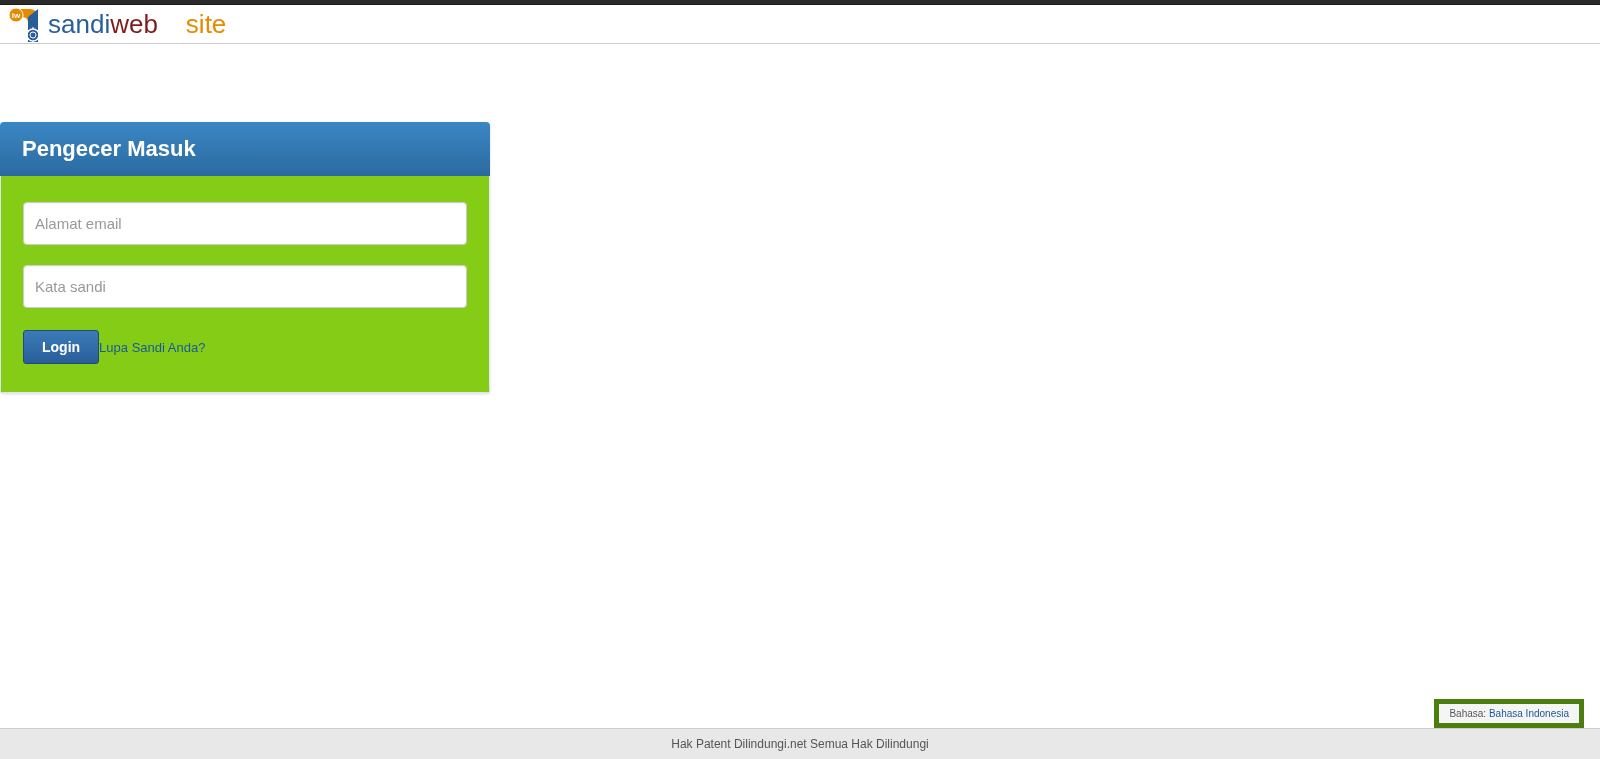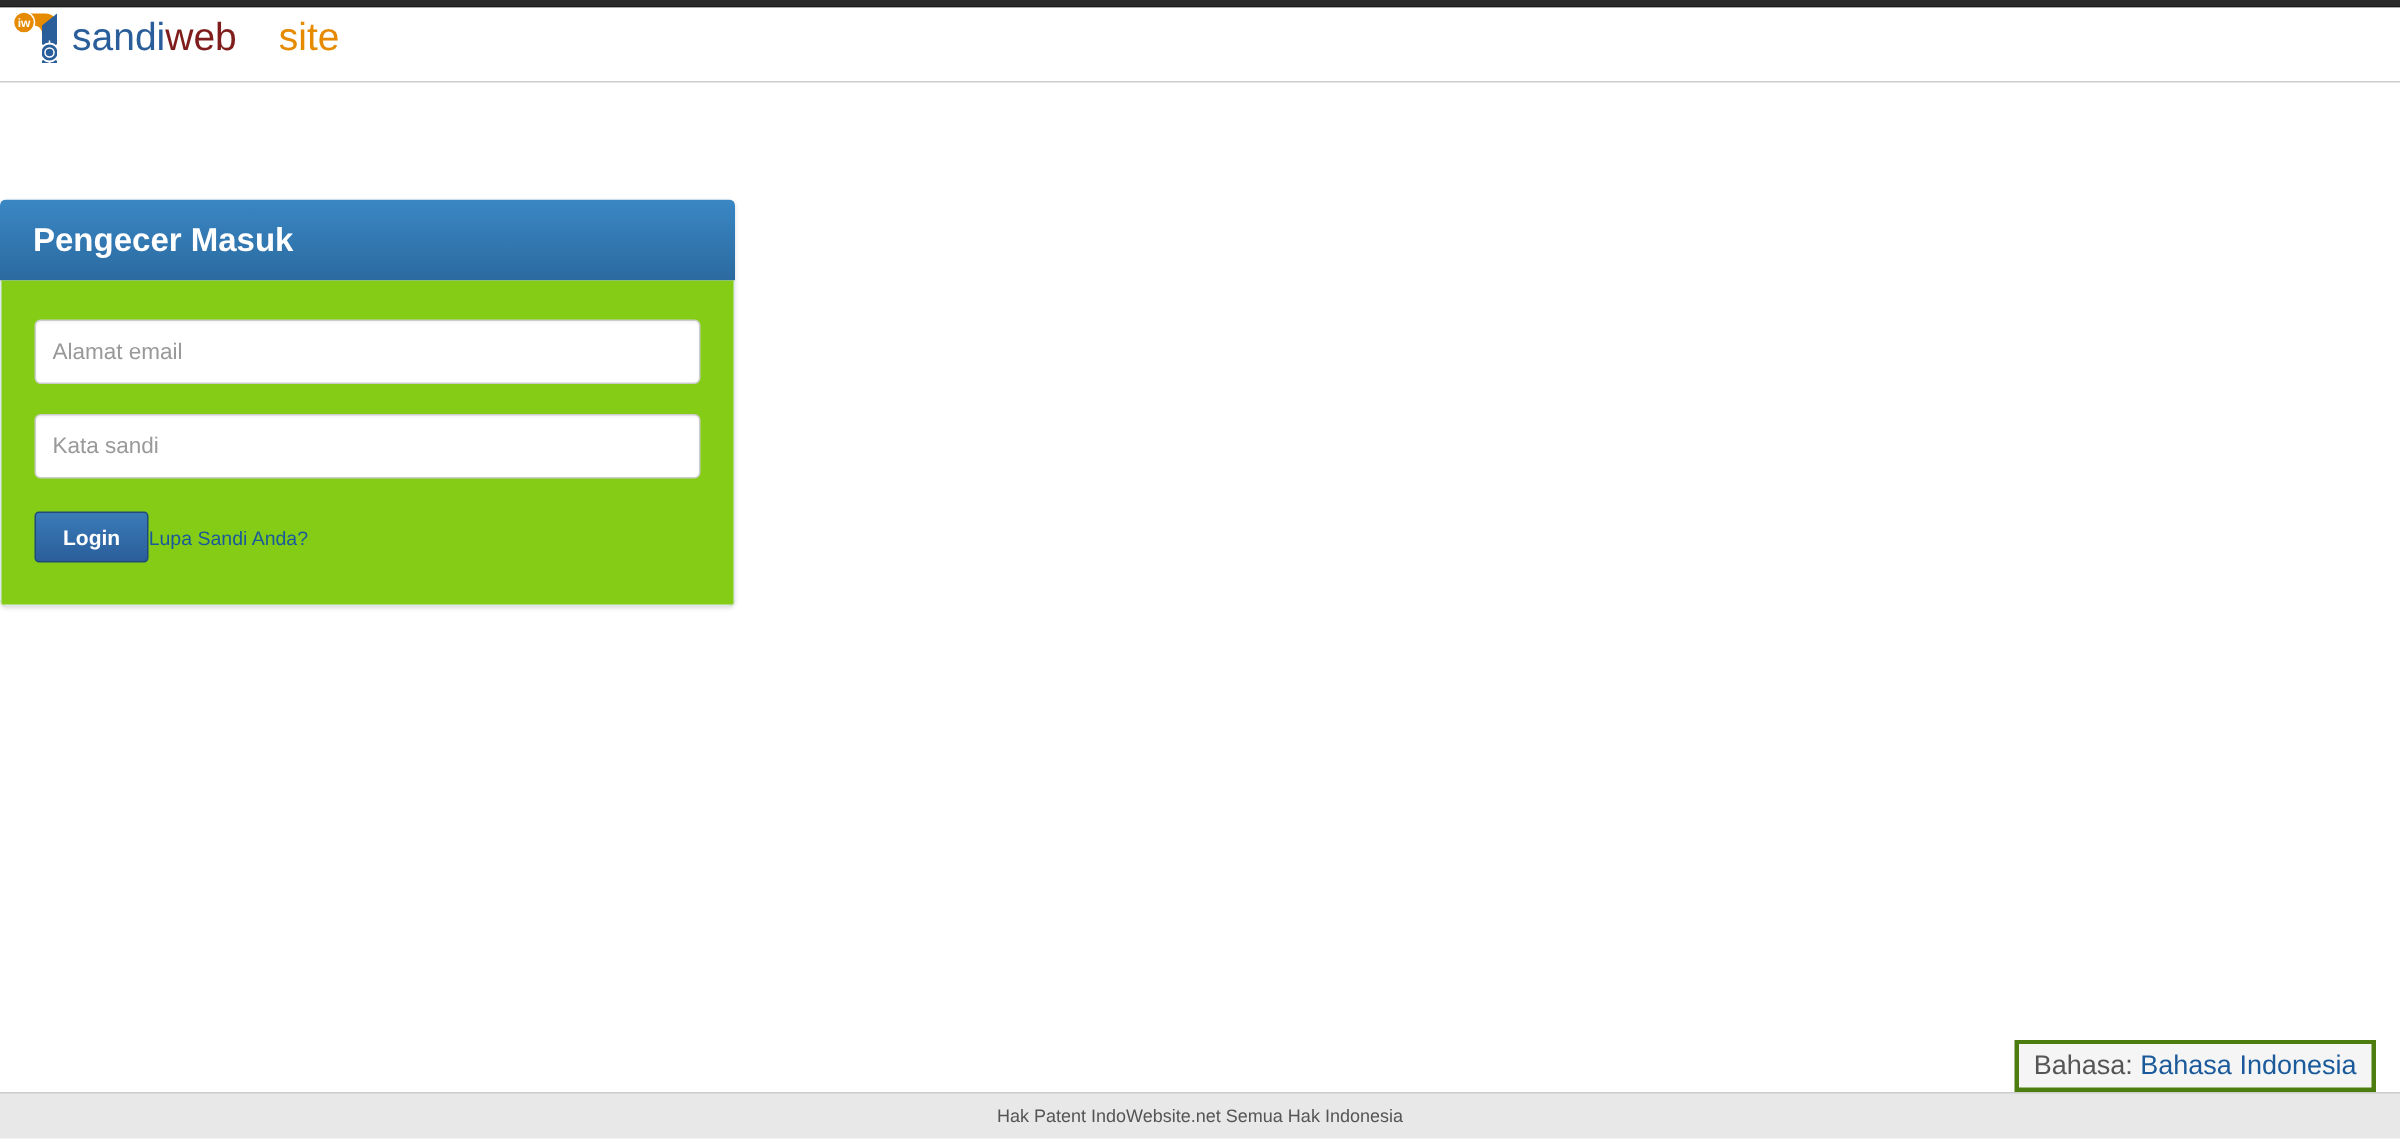--- a/index.html
+++ b/index.html
@@ -14,21 +14,21 @@
       position: relative;
     }
     .top-bar {
       height: 5px;
       background: #2a2a2a;
       border-bottom: 1px solid #1a1a1a;
     }
     .header {
       background: #ffffff;
       border-bottom: 1px solid #cccccc;
-      padding: 2px 8px 12px;
+      padding: 2px 8px 1px;
       display: flex;
       align-items: flex-end;
     }
     .logo-container {
       display: flex;
       align-items: center;
     }
     .logo-mark {
       width: 38px;
       height: 35px;
@@ -113,24 +113,24 @@
       bottom: 0;
       left: 0;
       right: 0;
     }
     .language-bar {
       display: flex;
       justify-content: flex-end;
       padding: 0 16px 0 0;
     }
     .language-box {
-      border: 3px solid #4d7c0f;
+      border: 5px solid #4d7c0f;
       background: #f5f5f5;
       padding: 4px 10px;
-      font-size: 18px;
+      font-size: 10px;
       color: #555555;
     }
     .language-box a {
       color: #1a5a9a;
       text-decoration: none;
       cursor: pointer;
     }
     .copyright-bar {
       background: #e8e8e8;
       border-top: 1px solid #cccccc;
@@ -186,14 +186,14 @@
     </div>
   </div>
 </div>
 
 <div class="footer-wrap">
   <div class="language-bar">
     <div class="language-box">
       <span>Bahasa: </span><a>Bahasa Indonesia</a>
     </div>
   </div>
-  <div class="copyright-bar">Hak Patent IndoWebsite.net Semua Hak Indonesia</div>
+  <div class="copyright-bar">Hak Patent Dilindungi.net Semua Hak Dilindungi</div>
 </div>
 
 </body></html>

